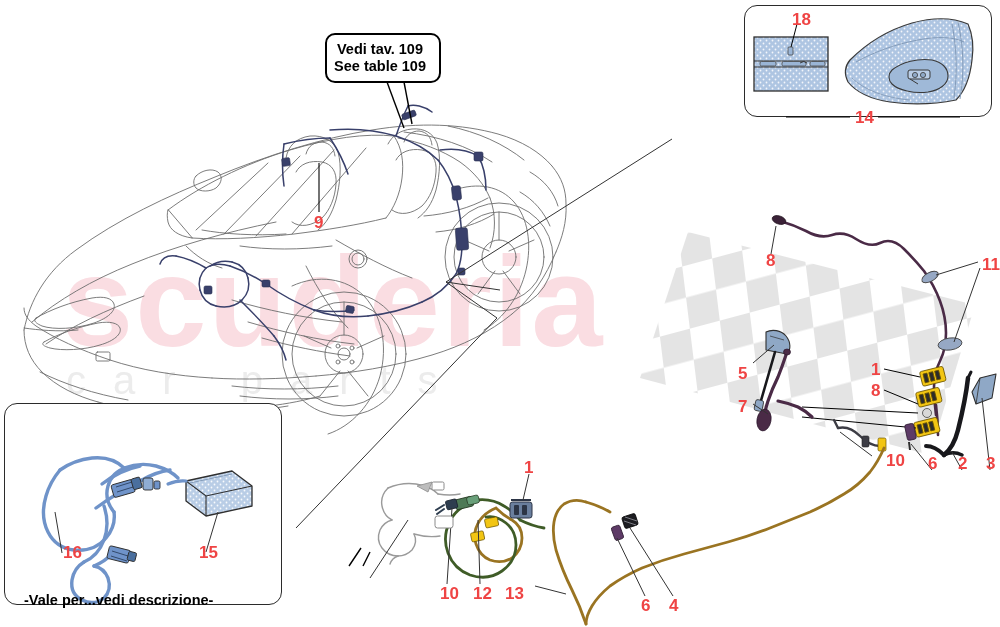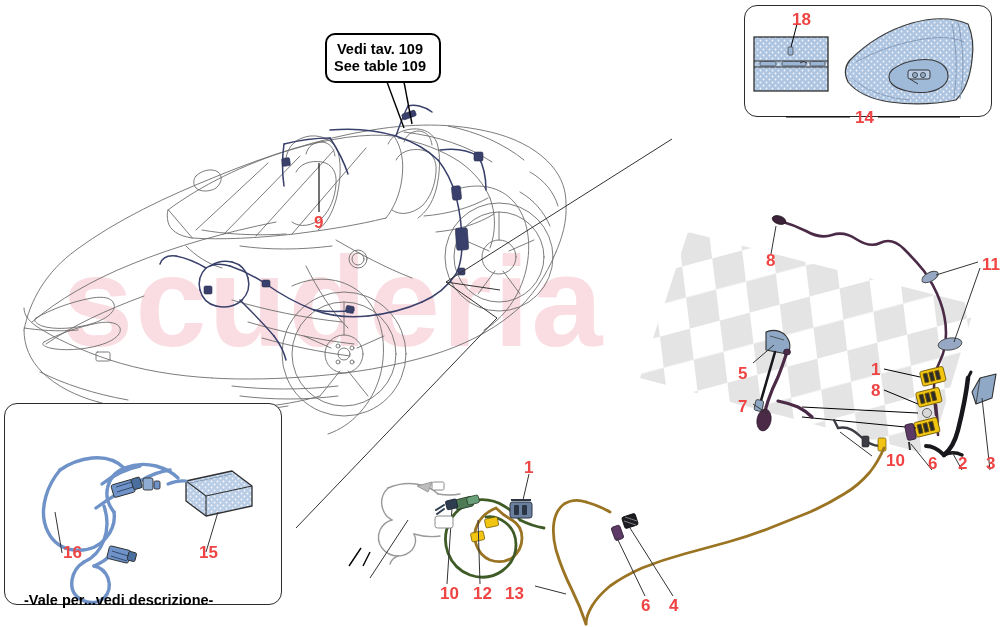--- a/index.html
+++ b/index.html
@@ -19,20 +19,21 @@
         font-size:128px;color:#fadde2;letter-spacing:2px;line-height:1;user-select:none;}
   .wm-carparts{position:absolute;font-family:"Liberation Sans",sans-serif;font-weight:normal;
         font-size:40px;color:#ececec;letter-spacing:27px;line-height:1;user-select:none;}
 </style>
 </head>
 <body>
 
 <div id="stage">
 
   <div class="wm-scuderia" style="left:62px;top:238px;">scuderia</div>
+  <div class="wm-carparts" style="left:66px;top:360px;">car parts</div>
 
   <svg class="layer">
     <defs>
       <clipPath id="flagClip">
         <path d="M688,232 L975,305 L930,455 L640,378 Z"></path>
       </clipPath>
       <pattern id="checkPat" width="62" height="62" patternUnits="userSpaceOnUse" patternTransform="rotate(-15 0 0) skewX(-8)">
         <rect x="0" y="0" width="31" height="31" fill="#e4e4e4"></rect>
         <rect x="31" y="31" width="31" height="31" fill="#e4e4e4"></rect>
       </pattern>

